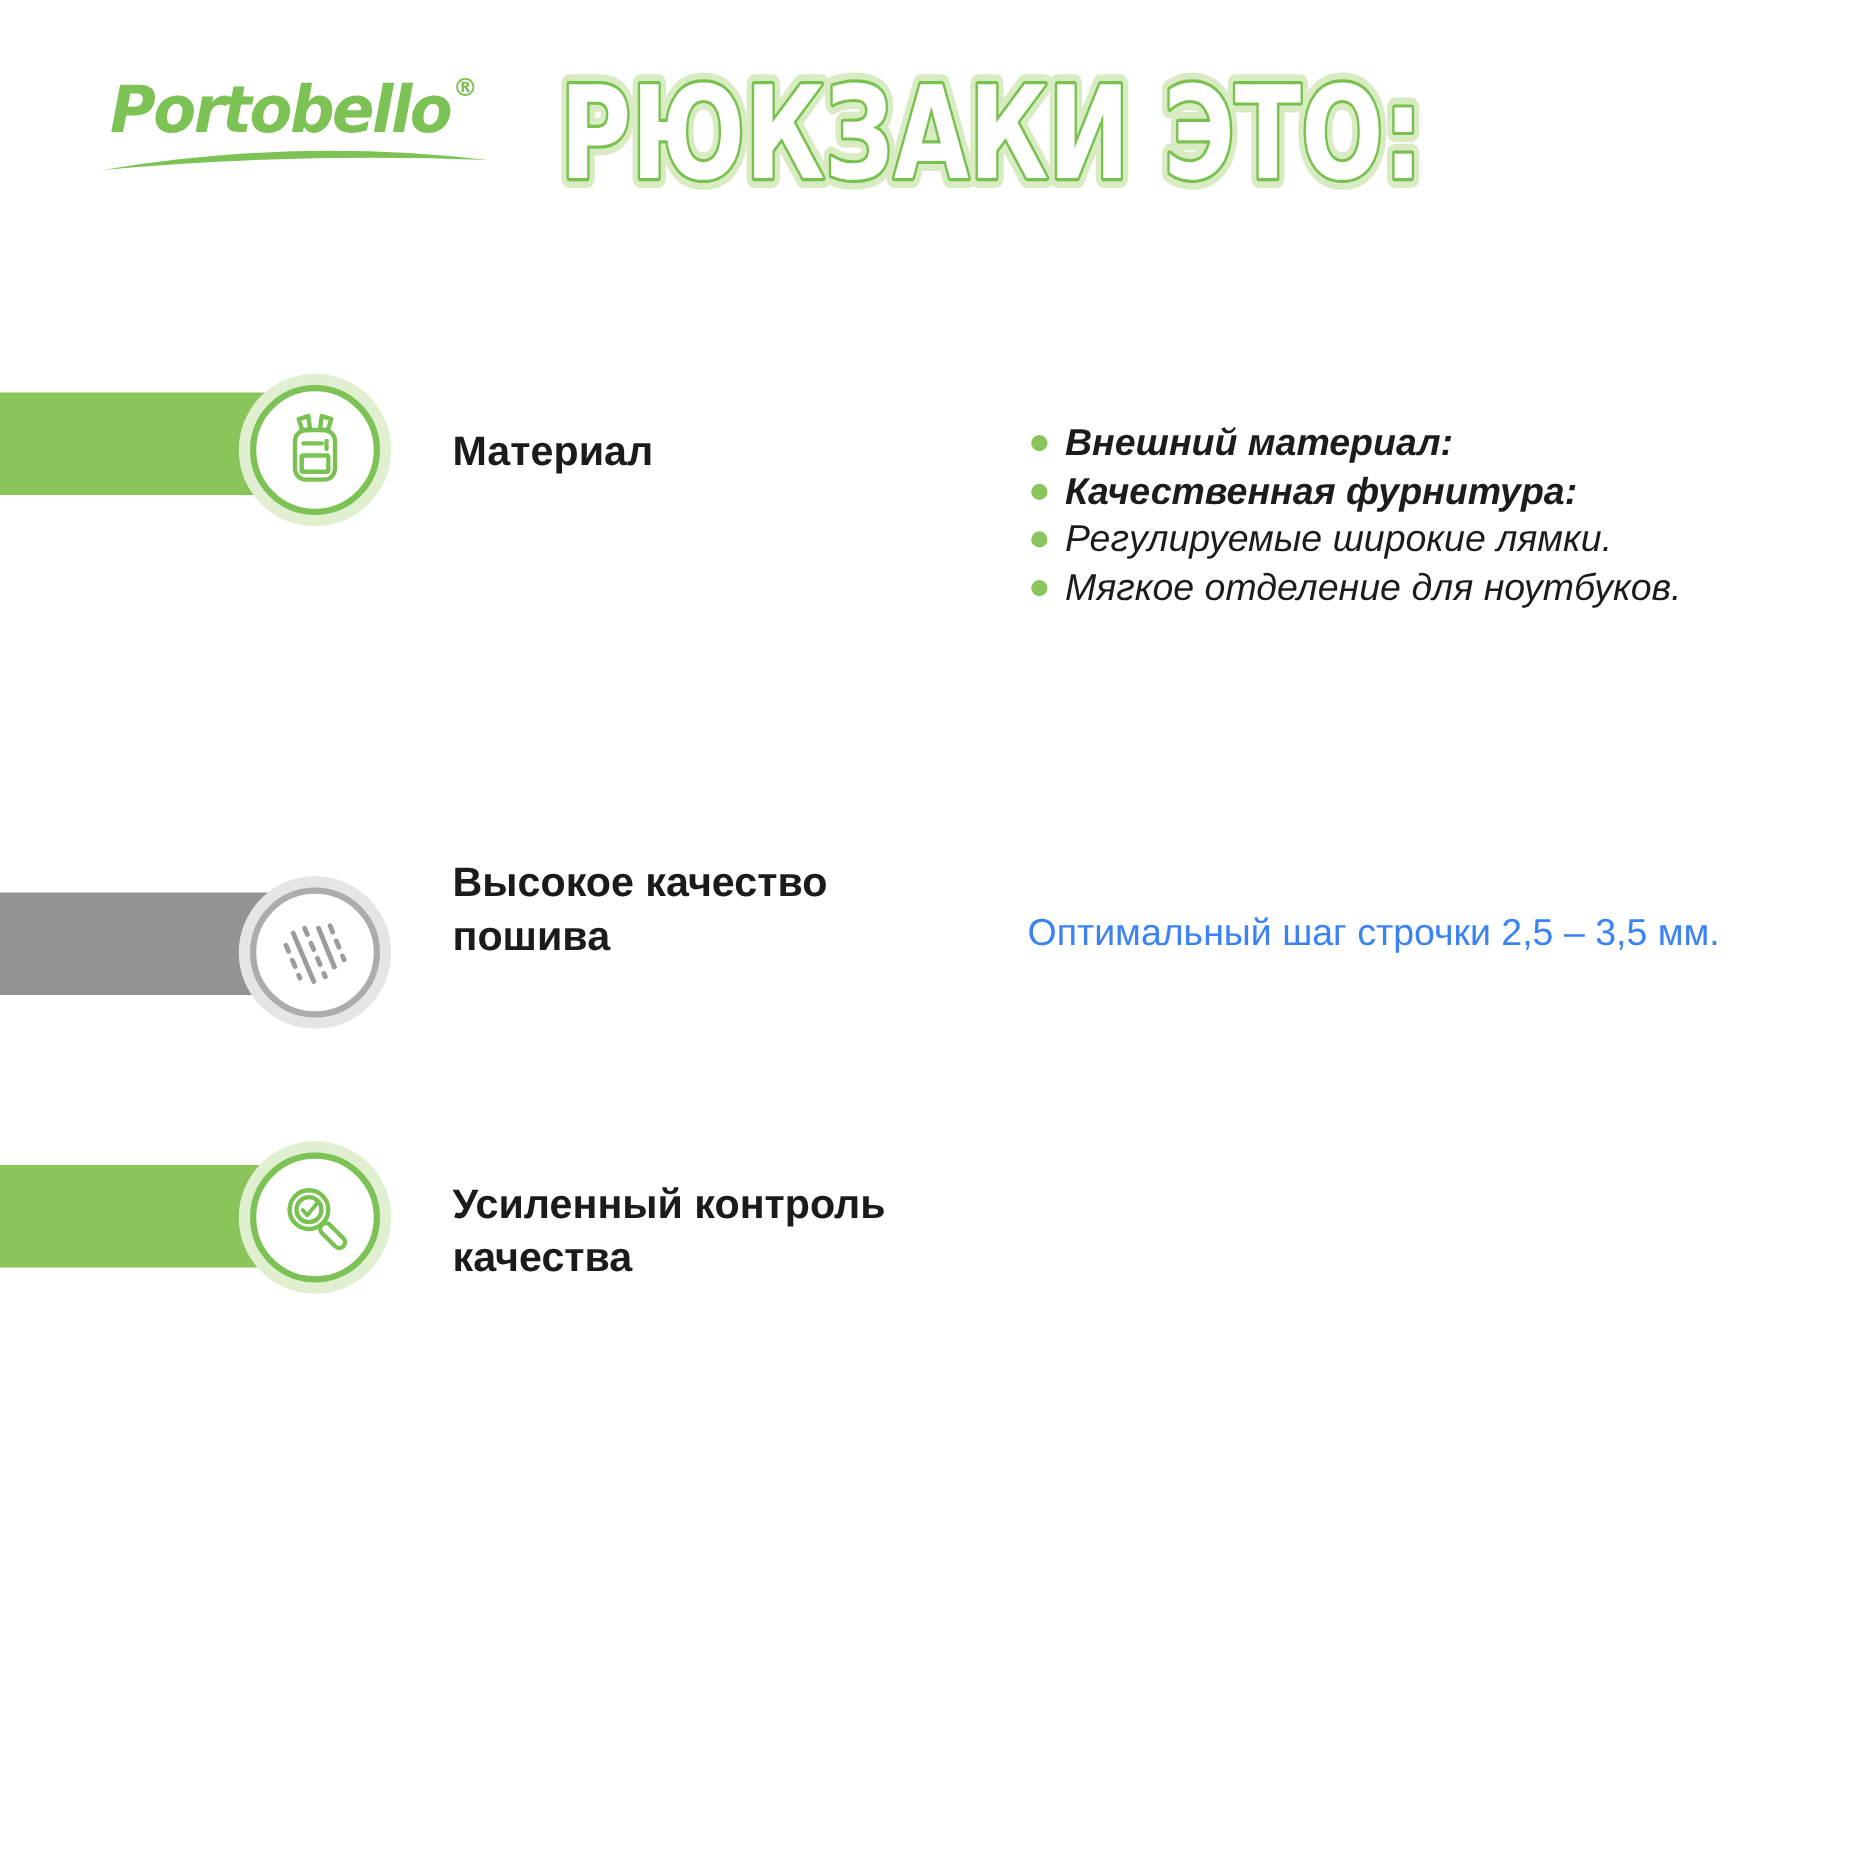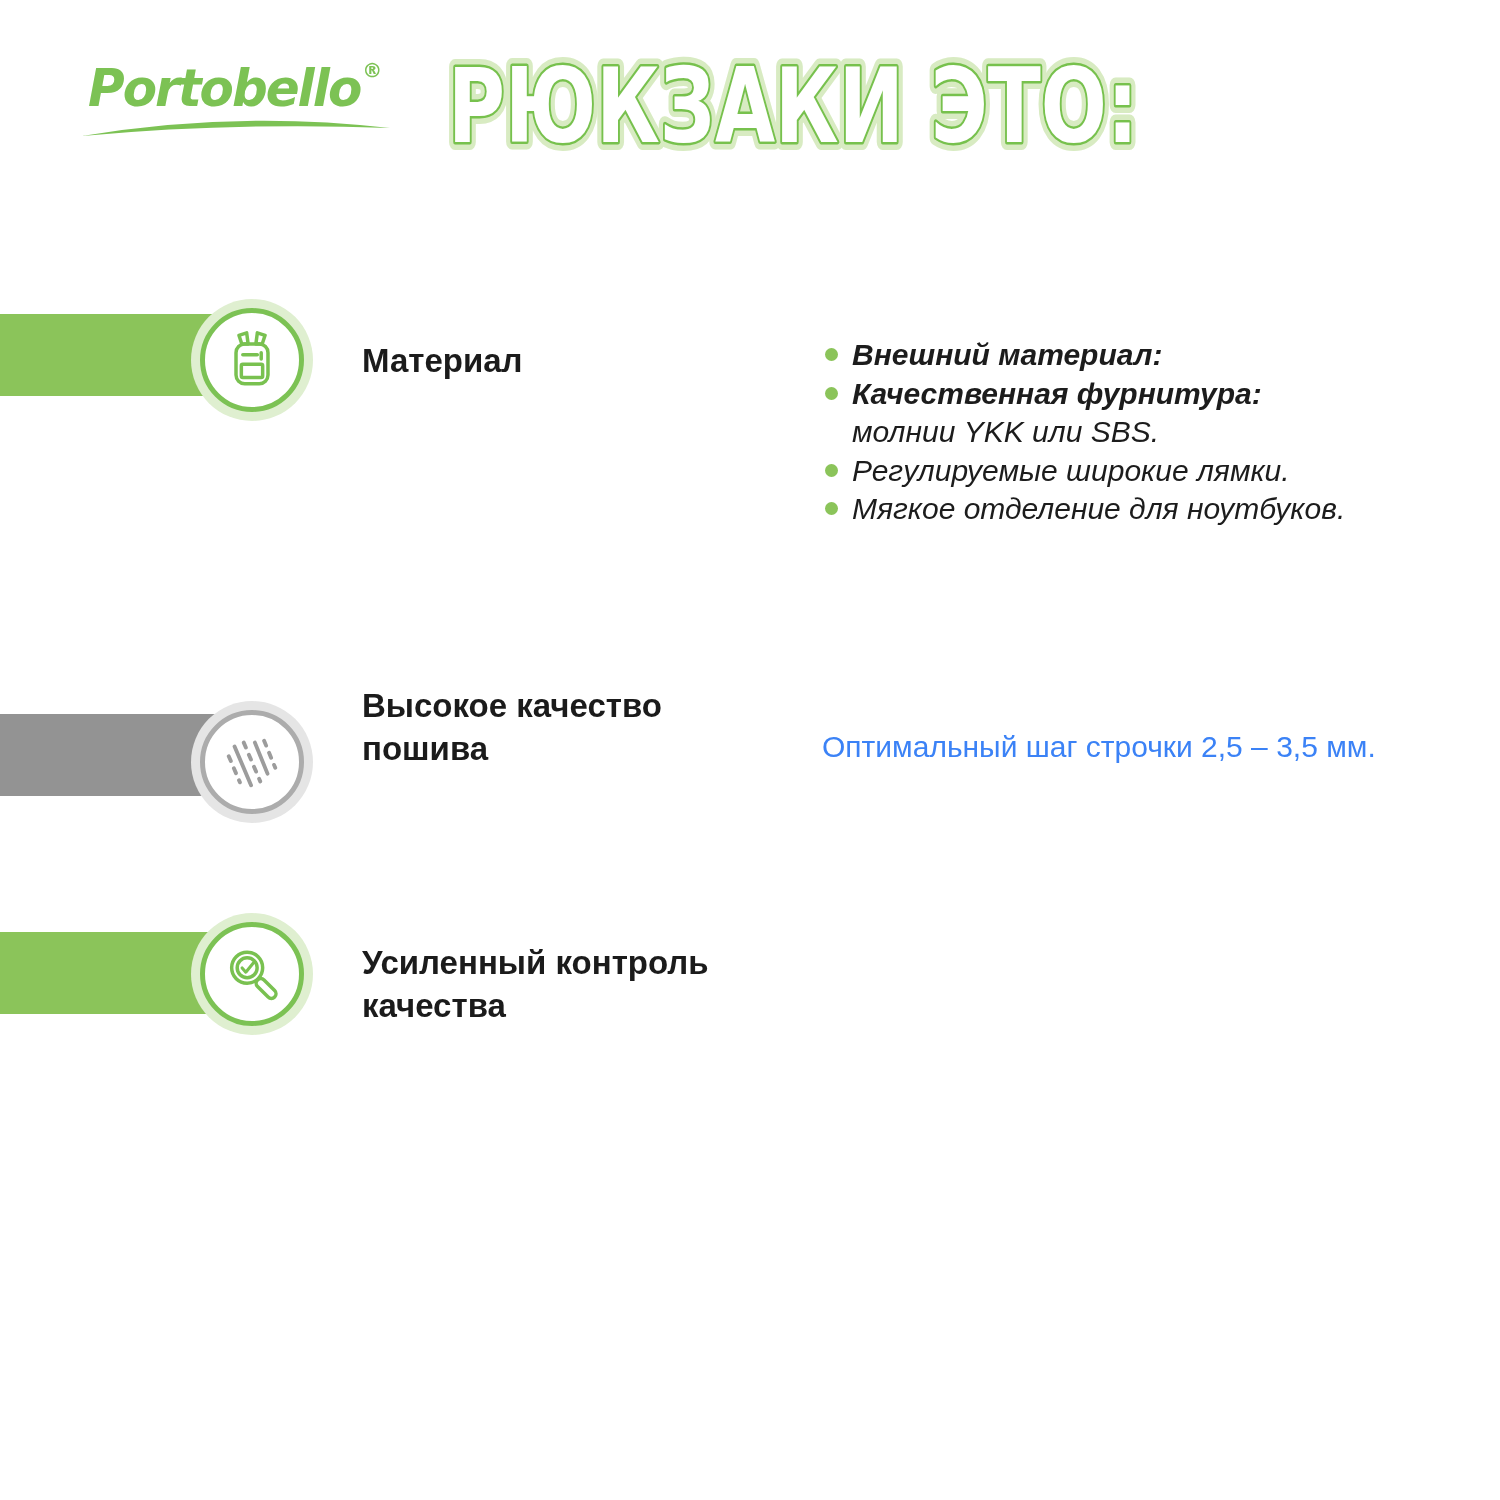--- a/index.html
+++ b/index.html
@@ -106,21 +106,21 @@
   <ul class="bullets">
     <li class="bullet">
       <span class="dot"></span>
       <div class="bullet-text">
         <strong>Внешний материал:</strong>
       </div>
     </li>
     <li class="bullet">
       <span class="dot"></span>
       <div class="bullet-text">
-        <strong>Качественная фурнитура:</strong><span>молнии YKK или SBS.</span>
+        <strong>Качественная фурнитура:</strong>
       </div>
     </li>
     <li class="bullet">
       <span class="dot"></span>
       <div class="bullet-text">
         <span>Регулируемые широкие лямки.</span>
       </div>
     </li>
     <li class="bullet">
       <span class="dot"></span>

